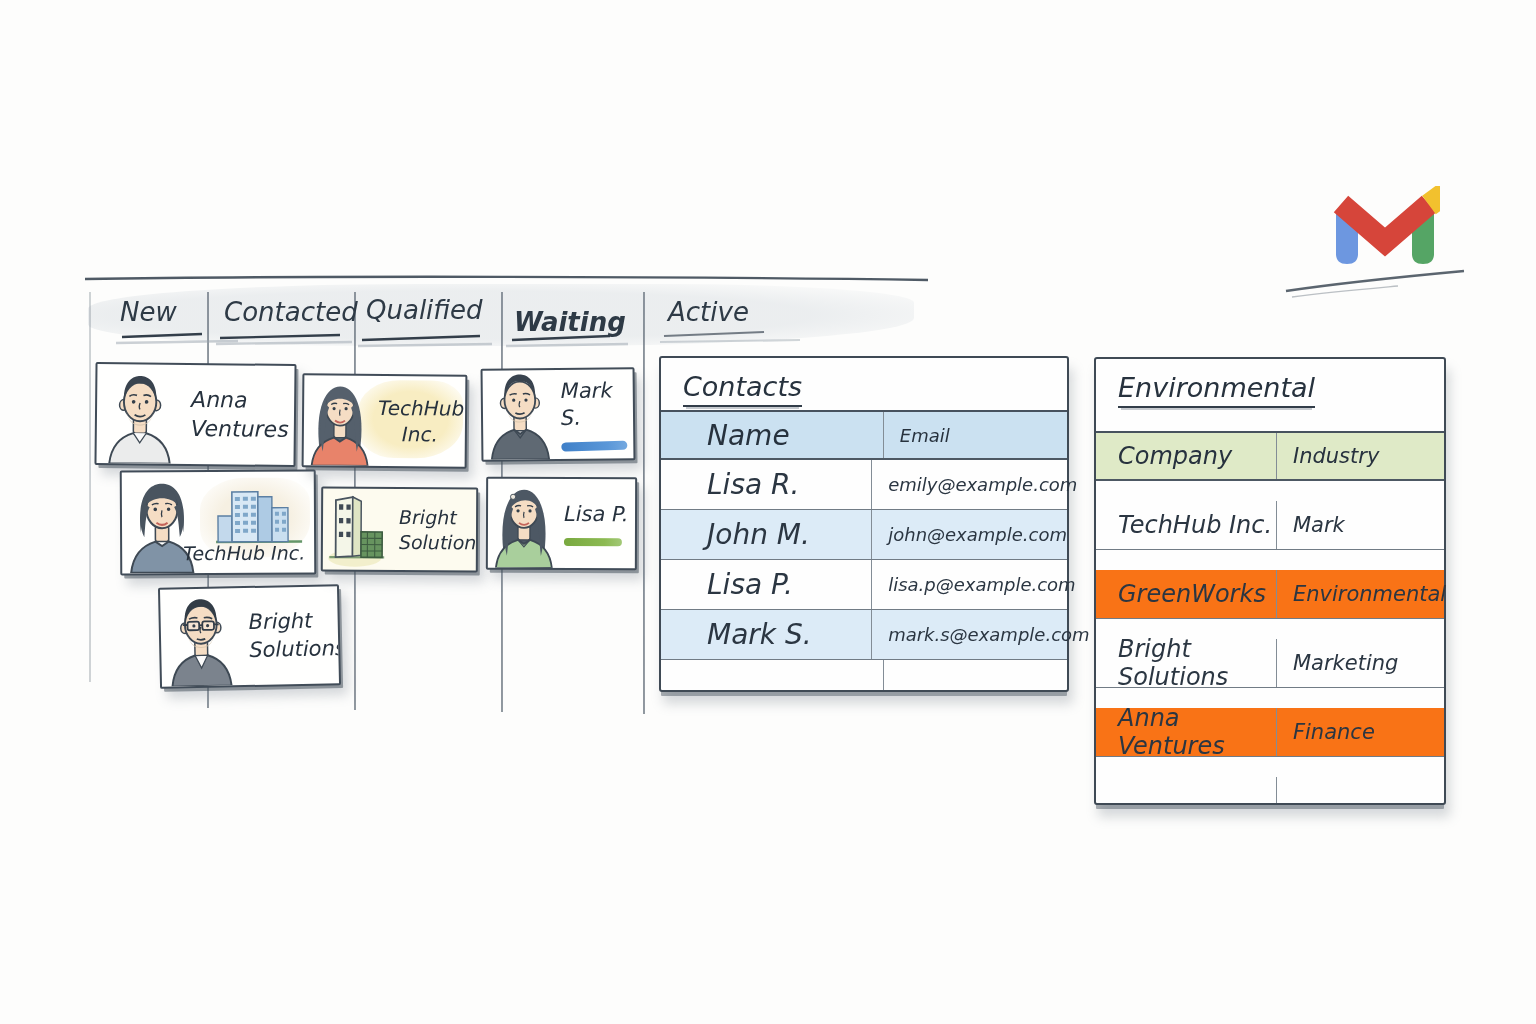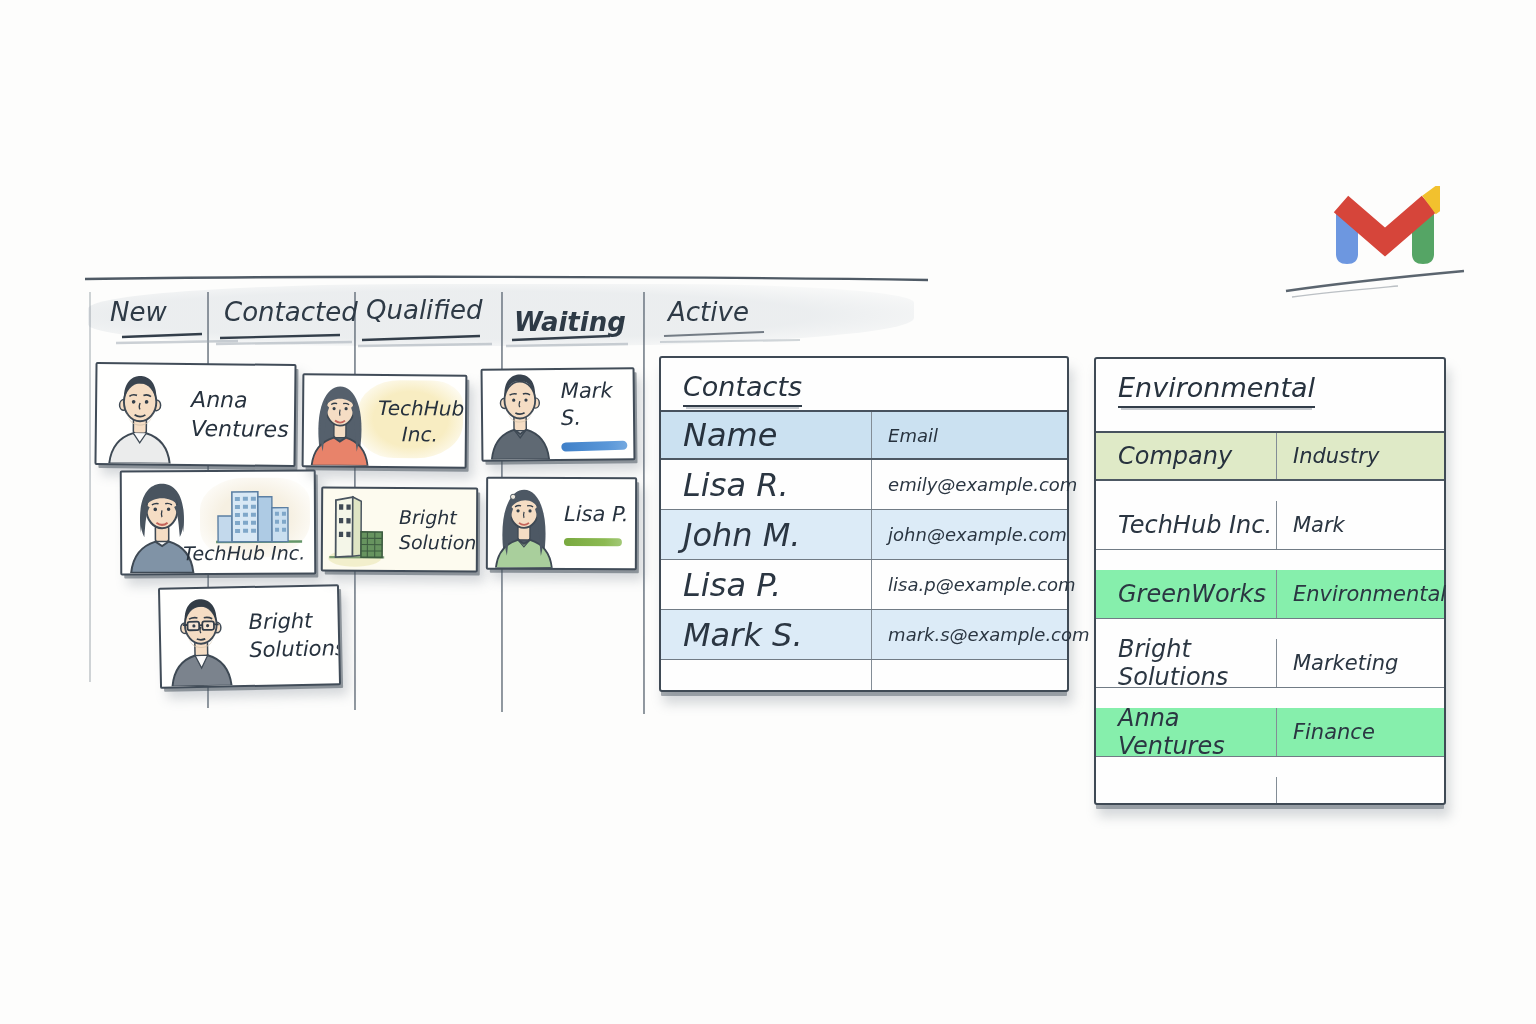--- a/index.html
+++ b/index.html
@@ -37,29 +37,29 @@
     box-shadow:0 5px 0 -3px rgba(130,140,150,.45);}
   .trow{display:flex;align-items:center;border-bottom:1.5px solid #717b85;}
   .trow.thead{border-top:2px solid #47525e;border-bottom:2px solid #4d5863;}
   .trow .cell{height:100%;display:flex;align-items:center;box-sizing:border-box;}
   .trow .c0{width:52%;padding-left:22px;border-right:1.2px solid #838d96;}
   .trow .c1{width:48%;padding-left:16px;text-align:center;}
   .trow.empty{border-bottom:none;}
   .sheet-blue .thead{background:#cbe1f1;}
   .sheet-blue .trow.tint{background:#dcebf7;}
   .sheet-green .thead{background:#dfeac7;}
-  .sheet-green .trow.tint{background:#86efac;}
+  .sheet-green .trow.tint{background:#f97316;}
   .sheet-blue .trow{height:49px;}
   .sheet-blue .trow.thead{height:46px;}
   .sheet-blue .trow.empty{height:30px;}
   .sheet-green .trow{height:48px;margin-top:20px;}
   .sheet-green .trow.thead{height:46px;}
   .sheet-green .trow.empty{height:26px;}
   .thead .cell{font-size:25px;color:#27323e;}
-  .sheet-blue .c0{font-size:32px;}
+  .sheet-blue .c0{font-size:28px;margin-left:24px;}
   .sheet-blue .c1{font-size:18px;}
   .sheet-green .c0{font-size:24px;}
   .sheet-green .c1{font-size:21px;}
 </style>
 </head>
 <body>
 
 <div class="abs wash" style="left:88px;top:284px;width:826px;height:62px;
             background:radial-gradient(ellipse at 45% 50%, #e8ebed 55%, rgba(232,235,237,0) 95%);opacity:.85;"></div>
 
@@ -86,21 +86,21 @@
   <path d="M1292,297 C1330,292 1365,289 1398,286" stroke="#6a7580" stroke-width="1.3" fill="none" opacity=".45"></path>
 </svg>
 
 <svg class="abs" style="left:1330px;top:186px;" width="110" height="84" viewBox="0 0 104 84">
   <path d="M3,24 L25,24 L25,68 Q25,78 14,78 Q3,78 3,68 Z" fill="#6d97e0"></path>
   <path d="M79,24 L101,24 L101,68 Q101,78 90,78 Q79,78 79,68 Z" fill="#55a565"></path>
   <path d="M8,18 L52,56 L96,18" stroke="#d6453a" stroke-width="22" fill="none"></path>
   <path d="M96,19 L122,0" stroke="#f2c12e" stroke-width="23" fill="none"></path>
 </svg>
 
-<div class="col-header" style="left:110px;top:297px;">New</div>
+<div class="col-header" style="left:120px;top:297px;">New</div>
 <div class="col-header" style="left:224px;top:297px;">Contacted</div>
 <div class="col-header" style="left:366px;top:295px;">Qualified</div>
 <div class="col-header" style="left:514px;top:307px;font-weight:bold;">Waiting</div>
 <div class="col-header" style="left:668px;top:297px;">Active</div>
 
 <div class="card" style="left:95px;top:363px;width:197px;height:99px;transform:rotate(.6deg);">
   <svg class="avatar" width="86" height="95" viewBox="0 0 72 88">
     <ellipse cx="21" cy="34" rx="4" ry="5" fill="#f5ddc4" stroke="#3e4954" stroke-width="1.4"></ellipse>
     <ellipse cx="51" cy="34" rx="4" ry="5" fill="#f5ddc4" stroke="#3e4954" stroke-width="1.4"></ellipse>
     <rect x="30" y="46" width="12" height="14" rx="2" fill="#f5ddc4" stroke="#3e4954" stroke-width="1.4"></rect>

